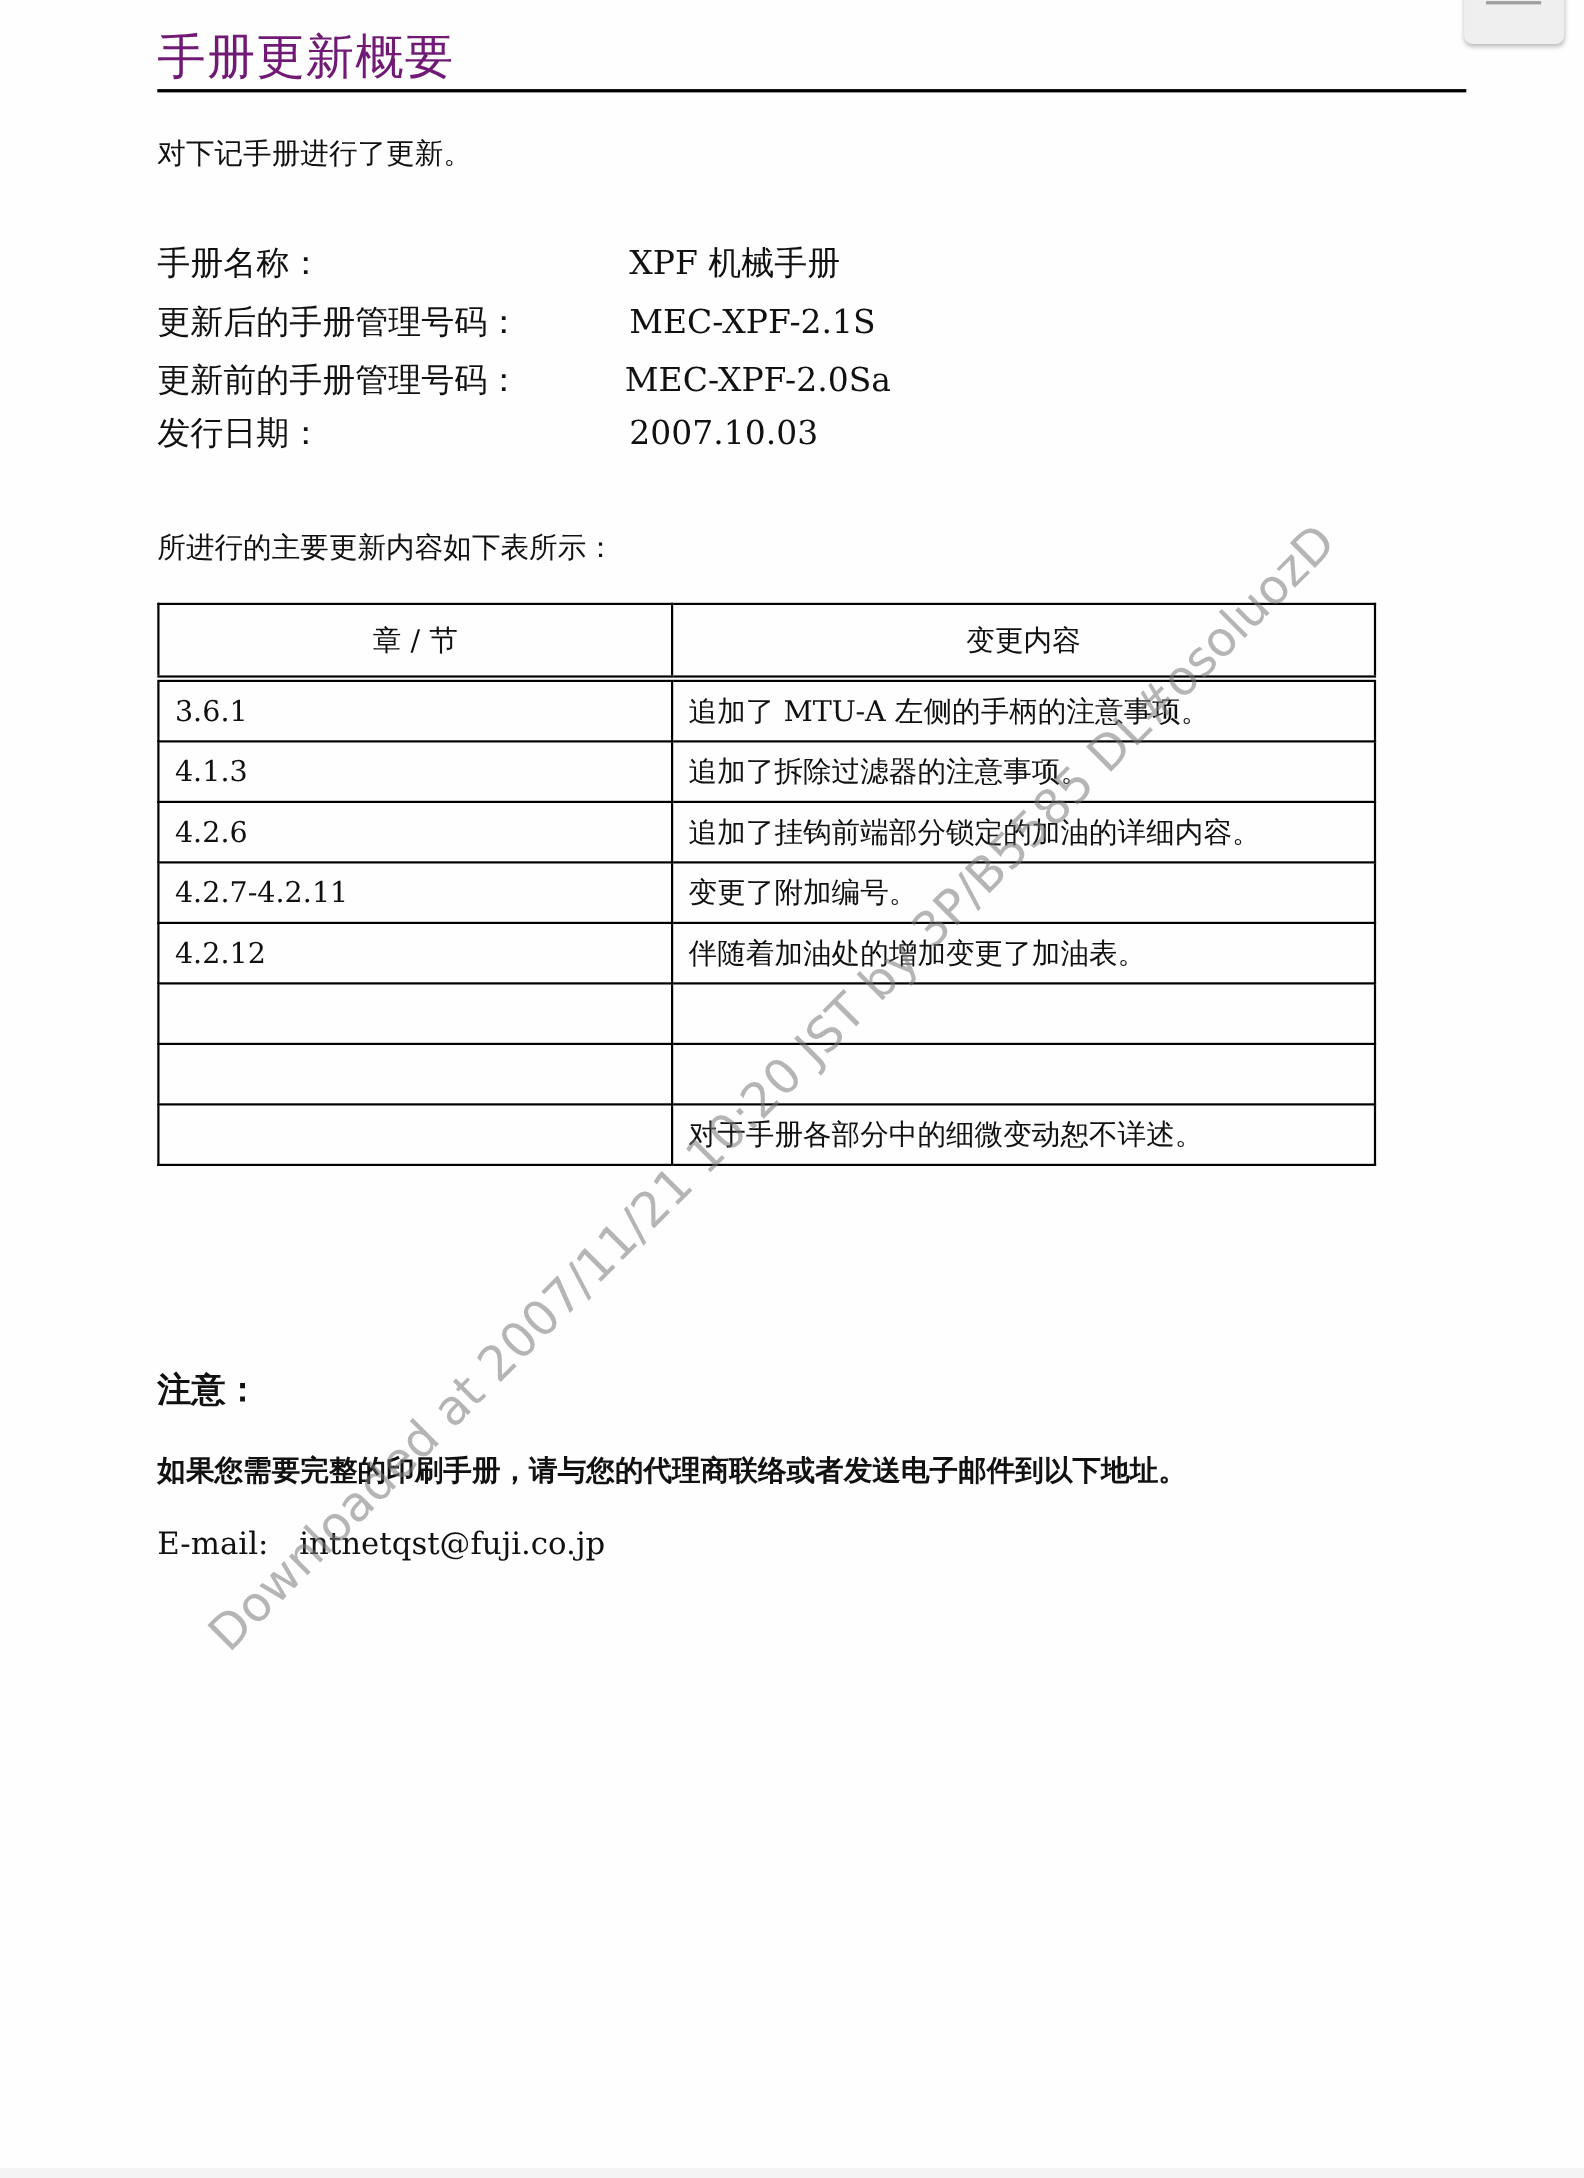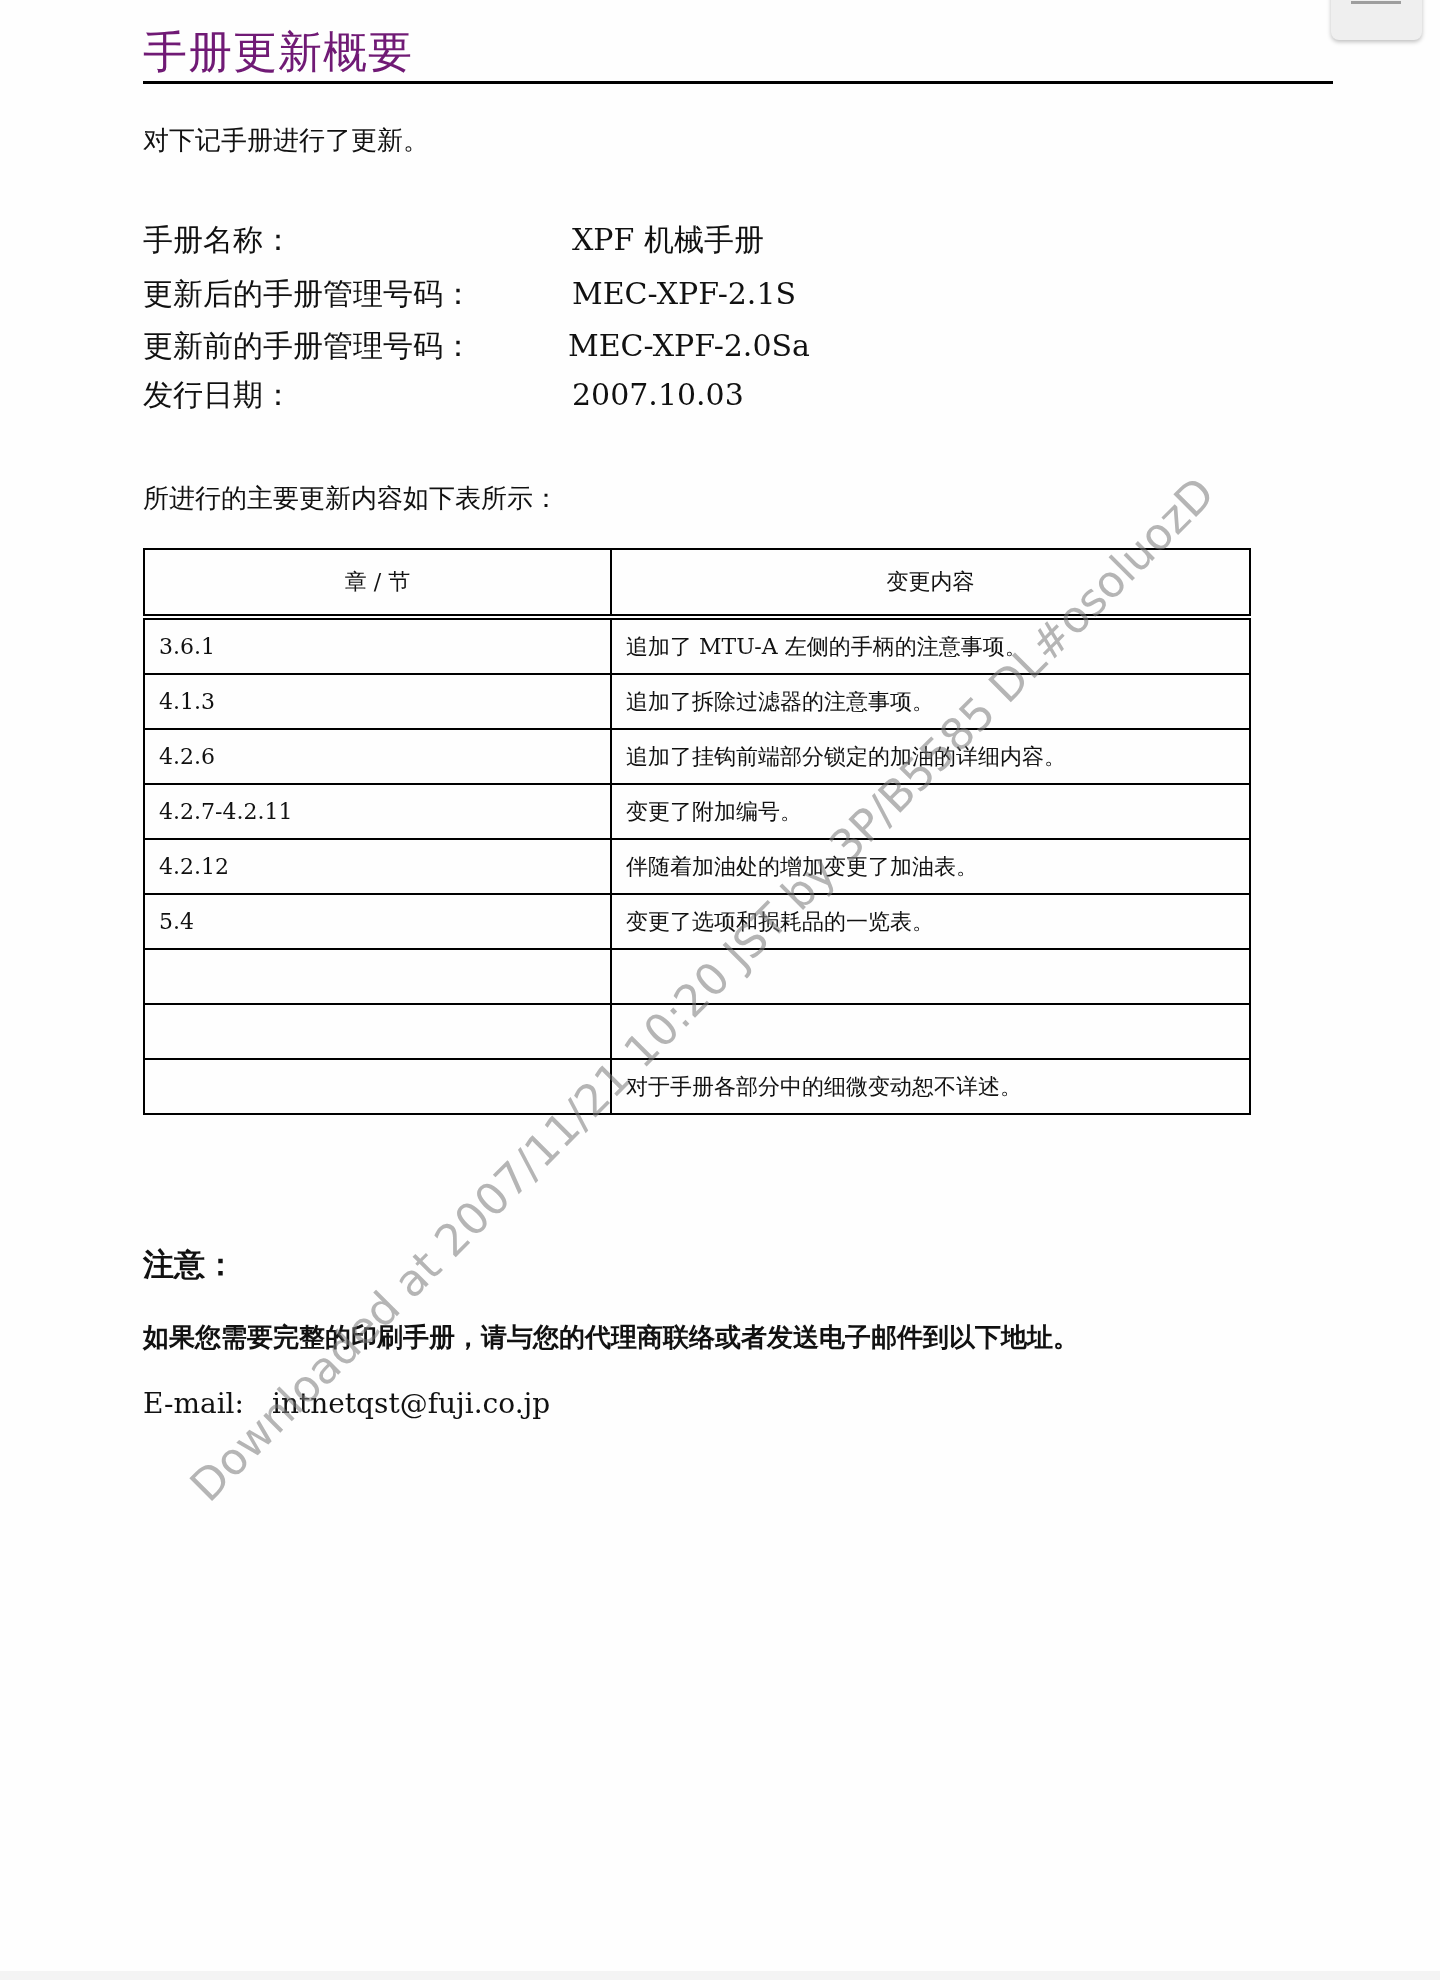--- a/index.html
+++ b/index.html
@@ -19,21 +19,21 @@
     border-radius:0 0 8px 8px; box-shadow:0 2px 4px rgba(0,0,0,0.25);
   }
   .float-btn .bar { position:absolute; left:20px; top:11px; width:50px; height:3px; background:#9e9e9e; }
   .intro { left:143px; top:122px; font-size:26px; line-height:36px; }
   .info-row { left:143px; font-size:30px; line-height:36px; height:36px; width:1000px; }
   .info-row .lbl { position:absolute; left:0; top:0; white-space:nowrap; }
   .info-row .val { position:absolute; left:429px; top:0; white-space:nowrap; font-family:"DejaVu Serif", serif; }
   .table-label { left:143px; top:480px; font-size:26px; line-height:36px; }
   table.changes {
     position:absolute; left:143px; top:548px; width:1108px;
-    border-collapse:collapse; font-size:22px;
+    border-collapse:collapse; font-size:26px;
   }
   table.changes td, table.changes th {
     border:2px solid #000; padding:0 14px; height:53px; text-align:left; font-weight:normal;
     vertical-align:middle; white-space:nowrap;
   }
   table.changes th { height:64px; text-align:center; border-bottom:6px double #000; }
   table.changes td.c1 { width:437px; }
   .note-title { left:143px; top:1246px; font-size:31px; line-height:36px; font-weight:bold; }
   .note-body { left:143px; top:1319px; font-size:26px; line-height:36px; font-weight:bold; }
   .email { left:143px; top:1386px; font-size:28px; line-height:36px; font-weight:normal; }
@@ -100,24 +100,20 @@
     </tr>
     <tr>
       <td class="c1">4.2.7-4.2.11</td>
       <td>变更了附加编号。</td>
     </tr>
     <tr>
       <td class="c1">4.2.12</td>
       <td>伴随着加油处的增加变更了加油表。</td>
     </tr>
     <tr>
-      <td class="c1">5.4</td>
-      <td>变更了选项和损耗品的一览表。</td>
-    </tr>
-    <tr>
       <td class="c1"></td>
       <td></td>
     </tr>
     <tr>
       <td class="c1"></td>
       <td></td>
     </tr>
     <tr>
       <td class="c1"></td>
       <td>对于手册各部分中的细微变动恕不详述。</td>

